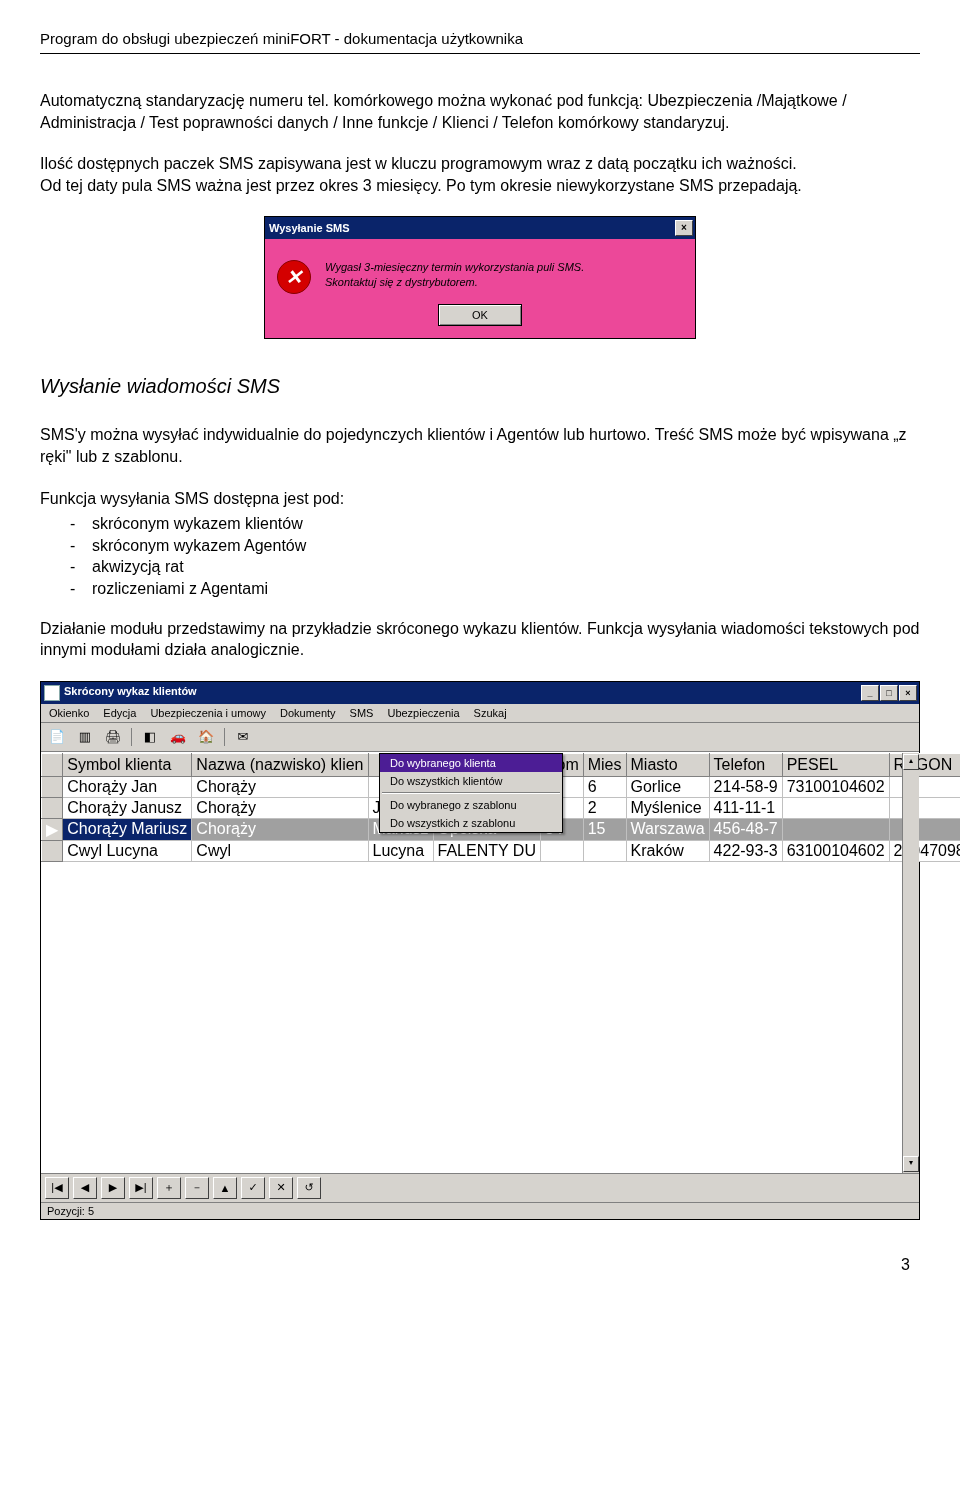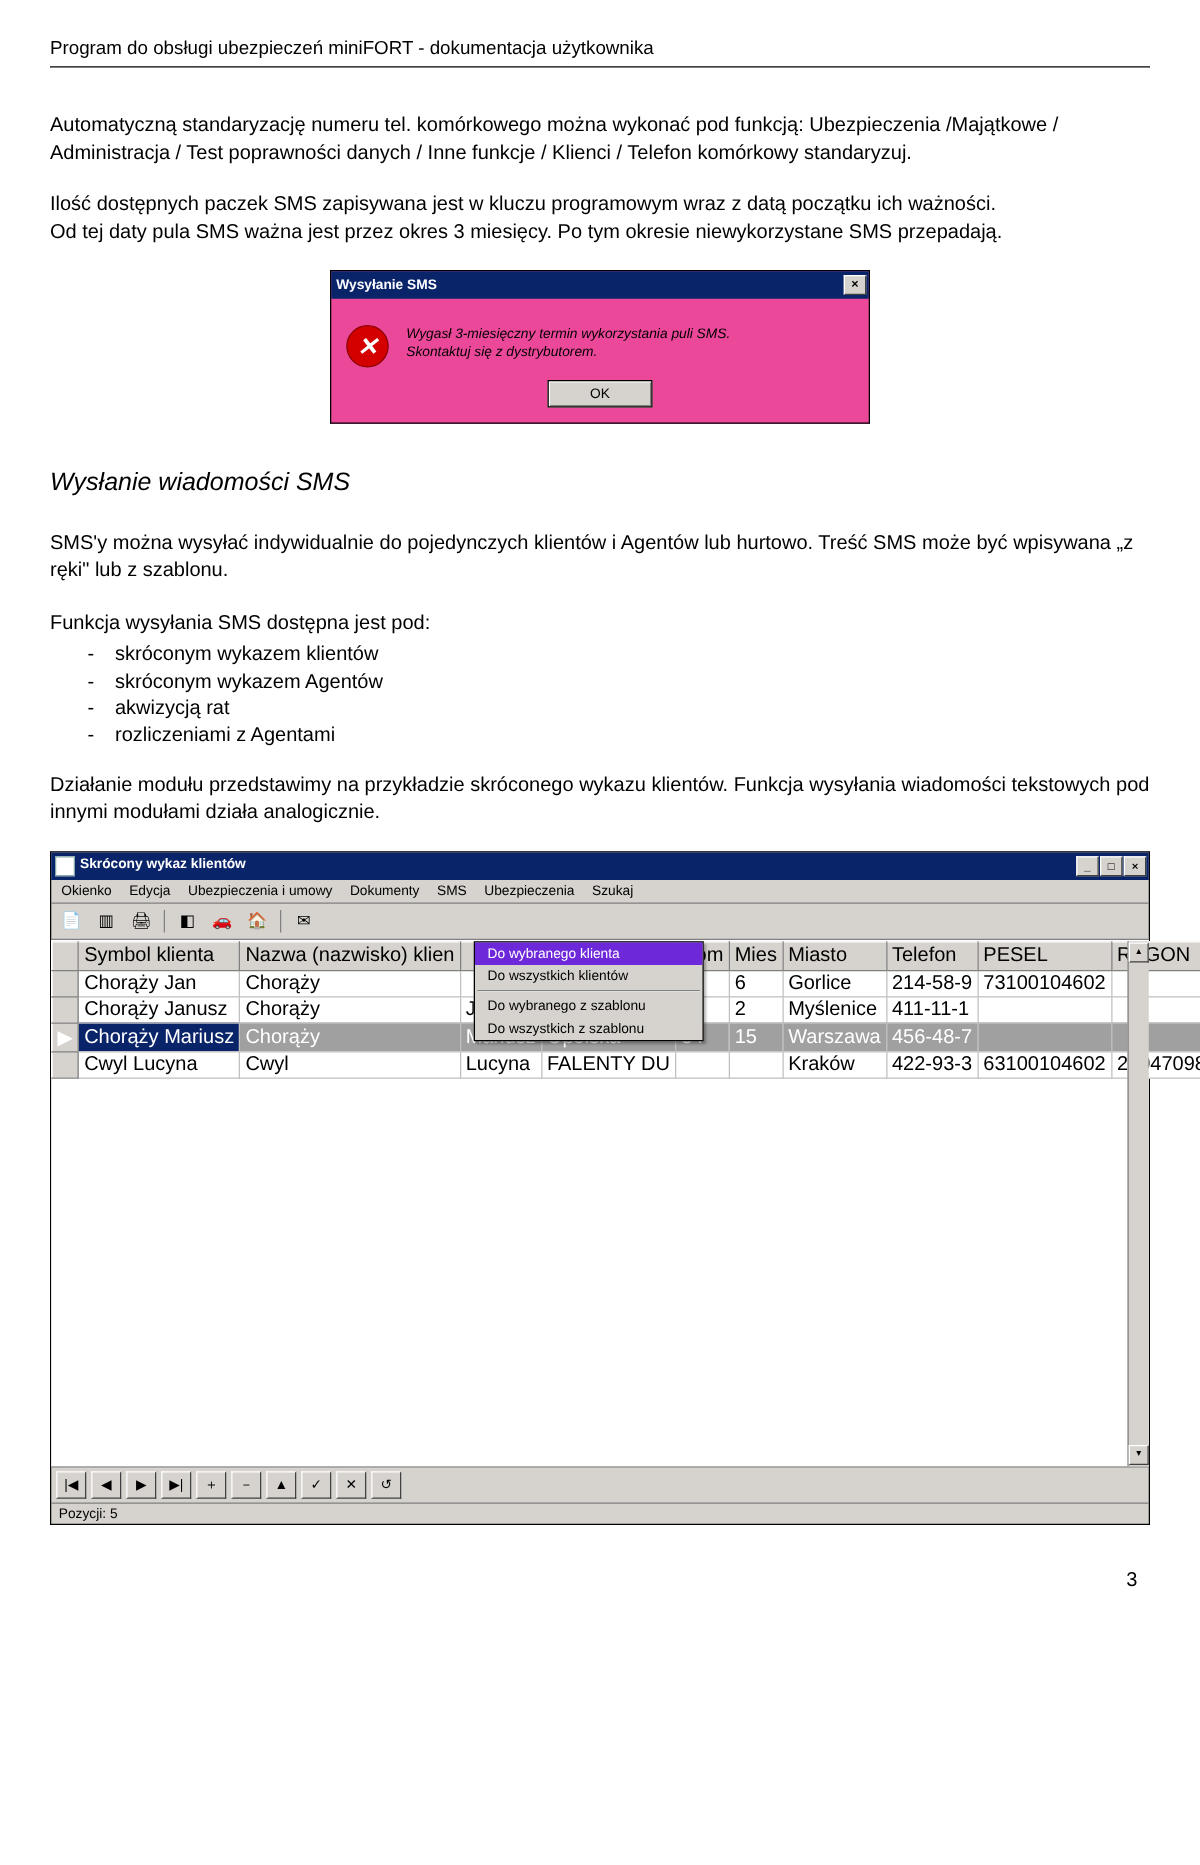--- a/index.html
+++ b/index.html
@@ -216,21 +216,21 @@
     border: 1px solid #000;
     box-shadow: 2px 2px 2px rgba(0,0,0,0.3);
     z-index: 5;
     width: 182px;
   }
   .dropdown-menu .mi {
     padding: 3px 10px;
     font-size: 11px;
   }
   .dropdown-menu .mi:first-child {
-    background: #6d28d9; color: #fff;
+    background: #4c1d95; color: #fff;
   }
   .dropdown-menu .sep {
     height: 1px; background: #808080;
     border-bottom: 1px solid #fff;
     margin: 2px 2px;
   }
   .vscroll {
     position: absolute; right:0; top:0;
     width: 16px; height: 100%;
     background: #d6d3ce;

